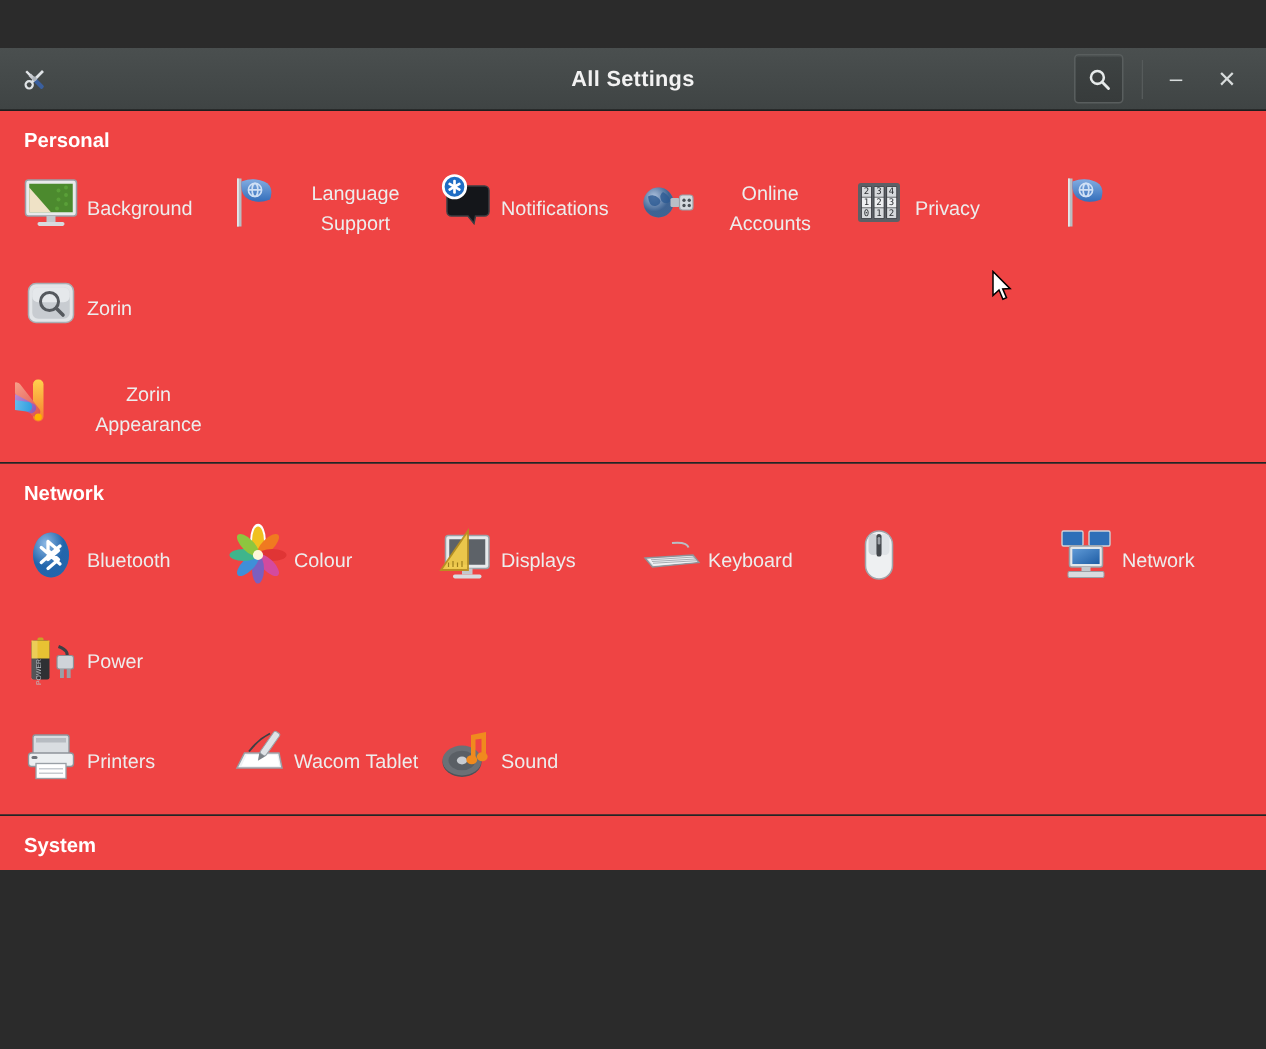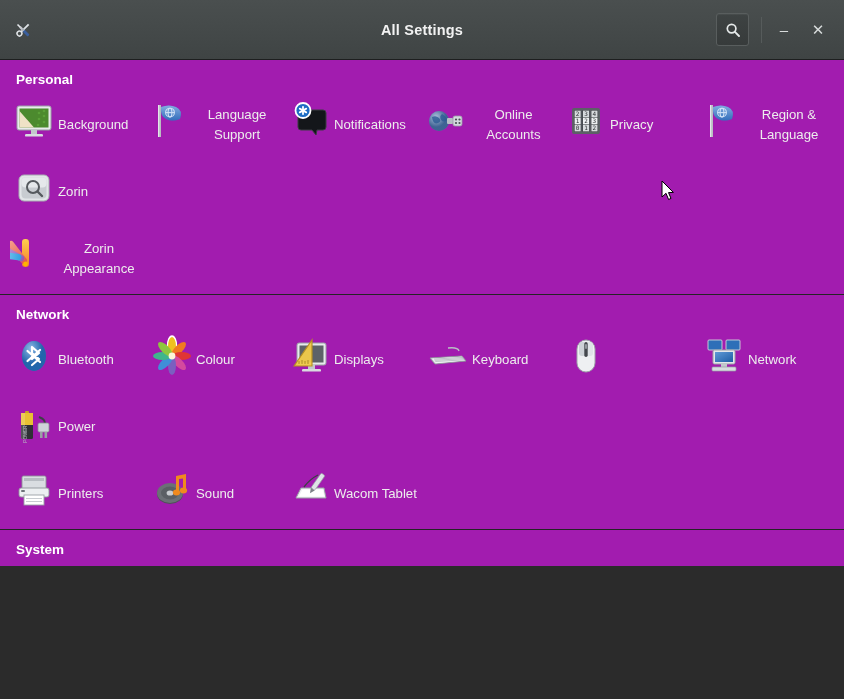--- a/index.html
+++ b/index.html
@@ -6,26 +6,27 @@
   html, body {
     width: 844px; height: 699px;
     background: #2b2b2b;
     font-family: "Liberation Sans", sans-serif;
     overflow: hidden;
   }
 
   
   .titlebar {
     position: relative;
-    height: 60px;
+    height: 42px;
     background: linear-gradient(to bottom, #4a4f4f 0%, #444949 55%, #3f4444 100%);
     border-bottom: 1px solid #1d1f1f;
     display: flex;
     align-items: center;
     padding: 0 10px 0 8px;
+    margin-top: 32px;
   }
   .tb-app-icon {
     width: 30px; height: 30px;
     display: flex; align-items: center; justify-content: center;
     flex: 0 0 auto;
   }
   .tb-title {
     position: absolute;
     left: 0; right: 0;
     text-align: center;
@@ -62,21 +63,21 @@
   .tb-sep {
     width: 1px; height: 26px;
     background: #353a3a;
     border-right: 1px solid #565b5b;
     margin: 0 4px 0 0;
   }
 
   
   .content {
     height: 506px;
-    background: #a21caf;
+    background: #ef4444;
     overflow: hidden;
   }
   .section { padding: 0; }
   .section-divider {
     height: 1px;
     background: #343434;
     border-bottom: 1px solid #242424;
     margin: 0;
   }
   .section-title {
@@ -295,21 +296,20 @@
                   <stop offset="1" stop-color="#1c4f94"></stop>
             </linearGradient>
               </defs>
             <g fill="none" stroke="#cfe0f5" stroke-width="1.1">
               <circle cx="22" cy="13.6" r="4.4"></circle>
               <ellipse cx="22" cy="13.6" rx="1.9" ry="4.4"></ellipse>
               <line x1="17.6" y1="13.6" x2="26.4" y2="13.6"></line>
             </g>
           </svg>
         </div>
-        <div class="tile-label">Region &amp; Language</div>
       </div>
 
       <div class="tile">
         <div class="tile-icon">
           <svg width="44" height="44" viewBox="0 0 44 44">
             <rect x="7" y="9" width="30" height="26" rx="5" fill="#e2e5e8" stroke="#a9aeb3" stroke-width="1"></rect>
             <rect x="9.5" y="11.5" width="25" height="21" rx="4" fill="#c8ccd1"></rect>
             <rect x="9.5" y="11.5" width="25" height="10" rx="4" fill="#eceff1" opacity=".8"></rect>
             <circle cx="21" cy="21" r="6" fill="none" stroke="#55595e" stroke-width="2"></circle>
             <line x1="25.5" y1="25.5" x2="30" y2="30" stroke="#55595e" stroke-width="2.4" stroke-linecap="round"></line>
@@ -511,47 +511,47 @@
             <rect x="14" y="33" width="16" height="1" fill="#c8ccd1"></rect>
             <rect x="9" y="22" width="4" height="2" rx="1" fill="#6d7278"></rect>
           </svg>
         </div>
         <div class="tile-label">Printers</div>
       </div>
 
       <div class="tile">
         <div class="tile-icon">
           <svg width="44" height="44" viewBox="0 0 44 44">
+            <path d="M8 30 L13 20 L36 20 L38 30 Z" fill="#f0f2f4" stroke="#9aa0a6" stroke-width="1"></path>
+            <path d="M11 28.6 L14.4 21.4 L34.8 21.4 L36.3 28.6 Z" fill="#ffffff"></path>
+            <path d="M16 19 q6 -8 14 -12" fill="none" stroke="#3c4045" stroke-width="1.3"></path>
+            <g transform="rotate(35 28 16)">
+              <rect x="26" y="4" width="4.6" height="18" rx="1.4" fill="#dfe3e7" stroke="#9aa0a6" stroke-width=".7"></rect>
+              <path d="M26 22 L28.3 27 L30.6 22 Z" fill="#7c8187"></path>
+            </g>
+          </svg>
+        </div>
+        <div class="tile-label">Wacom Tablet</div>
+      </div>
+
+      <div class="tile">
+        <div class="tile-icon">
+          <svg width="44" height="44" viewBox="0 0 44 44">
             <ellipse cx="20" cy="26" rx="13" ry="10" fill="#4d5258"></ellipse>
             <ellipse cx="20" cy="25" rx="13" ry="10" fill="#6b7076"></ellipse>
             <ellipse cx="20" cy="25" rx="9" ry="6.5" fill="#5a5f65"></ellipse>
             <ellipse cx="20" cy="25" rx="3.4" ry="2.6" fill="#c8ccd1"></ellipse>
             <path d="M26 8 L36 6 L36 22 L33 22 L33 10.5 L29 11 L29 24 L26 24 Z" fill="#f08a1e"></path>
             <ellipse cx="26.5" cy="24.5" rx="3.6" ry="3" fill="#f08a1e"></ellipse>
             <ellipse cx="33.5" cy="22.5" rx="3.6" ry="3" fill="#f08a1e"></ellipse>
           </svg>
         </div>
         <div class="tile-label">Sound</div>
       </div>
 
-      <div class="tile">
-        <div class="tile-icon">
-          <svg width="44" height="44" viewBox="0 0 44 44">
-            <path d="M8 30 L13 20 L36 20 L38 30 Z" fill="#f0f2f4" stroke="#9aa0a6" stroke-width="1"></path>
-            <path d="M11 28.6 L14.4 21.4 L34.8 21.4 L36.3 28.6 Z" fill="#ffffff"></path>
-            <path d="M16 19 q6 -8 14 -12" fill="none" stroke="#3c4045" stroke-width="1.3"></path>
-            <g transform="rotate(35 28 16)">
-              <rect x="26" y="4" width="4.6" height="18" rx="1.4" fill="#dfe3e7" stroke="#9aa0a6" stroke-width=".7"></rect>
-              <path d="M26 22 L28.3 27 L30.6 22 Z" fill="#7c8187"></path>
-            </g>
-          </svg>
-        </div>
-        <div class="tile-label">Wacom Tablet</div>
-      </div>
-
     </div>
   </div>
 
   <div class="section-divider"></div>
 
   <div class="section">
     <div class="section-title">System</div>
 
   </div>
 

